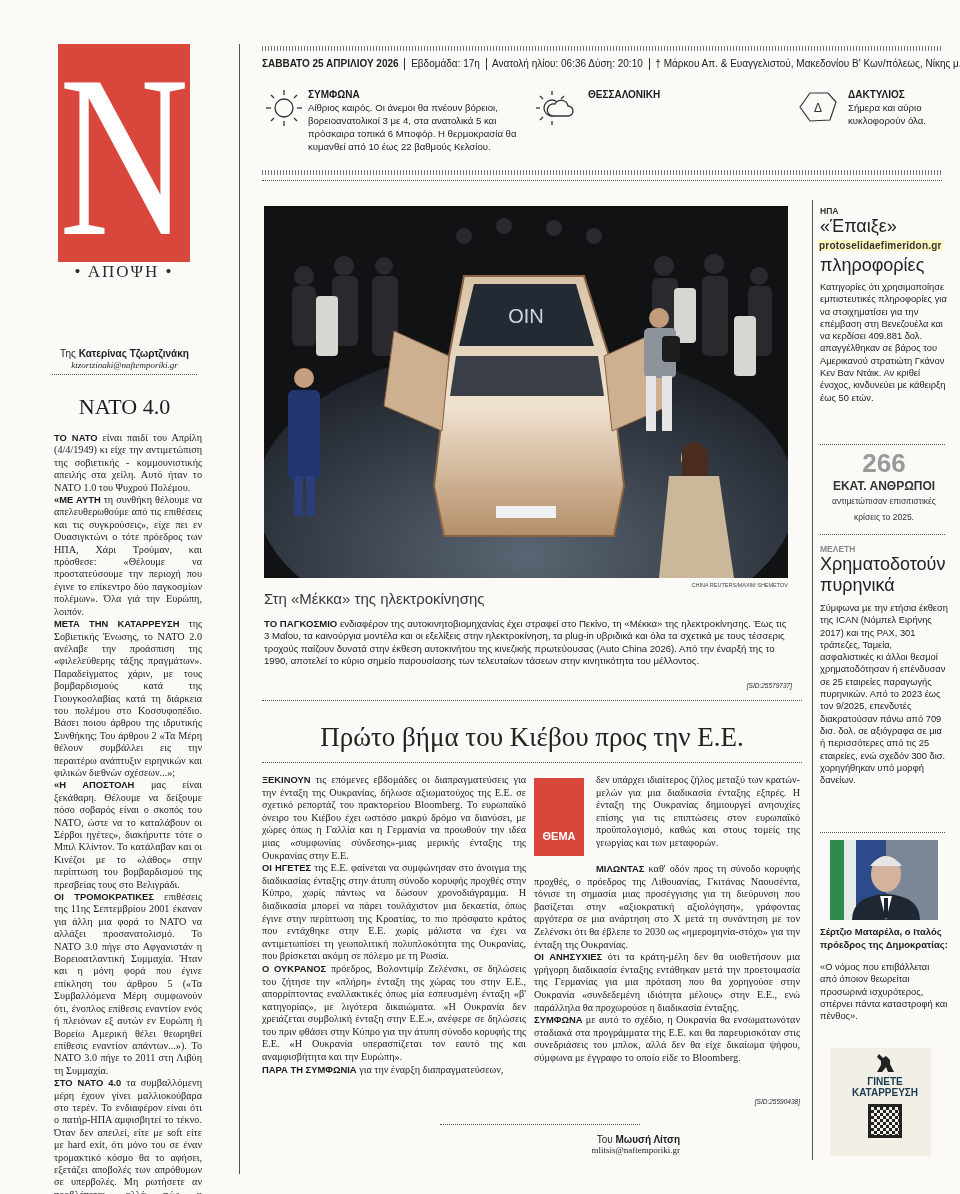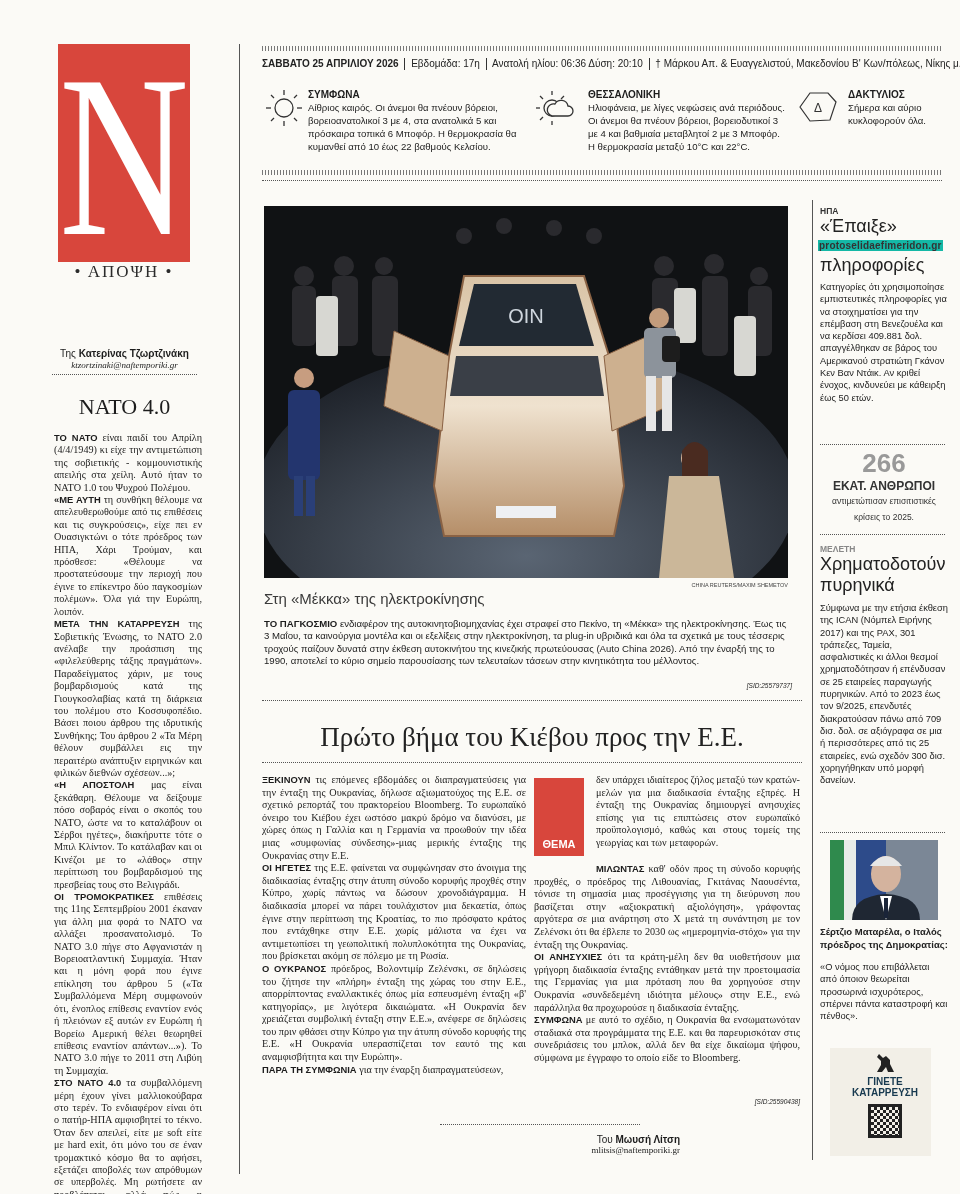--- a/index.html
+++ b/index.html
@@ -38,30 +38,30 @@
     .photo-text { left: 264px; top: 618px; width: 528px; font-family: "Liberation Sans", sans-serif; font-size: 9.6px; line-height: 12.4px; }
     .photo-text b { font-weight: 700; }
     .sid2 { left: 700px; top: 682px; width: 92px; text-align: right; }
 
     
     .headline { left: 262px; top: 722px; width: 540px; text-align: center; font-size: 27px; color: #222; }
     .col { top: 774px; width: 264px; font-size: 10.2px; line-height: 12.6px; text-align: justify; }
     .col p { margin: 0; }
     .col b { font-family: "Liberation Sans", sans-serif; font-size: 9.4px; }
     .thema { left: 534px; top: 778px; width: 50px; height: 78px; background: #d8463c; color: #fff;
-      font-family: "Liberation Sans", sans-serif; font-weight: 700; font-size: 11px; display: flex; align-items: flex-end; justify-content: center; padding-bottom: 6px; }
+      font-family: "Liberation Sans", sans-serif; font-weight: 700; font-size: 11px; display: flex; align-items: flex-end; justify-content: center; padding-bottom: 14px; }
     .byline-main { left: 400px; top: 1134px; width: 280px; text-align: right; font-family: "Liberation Sans", sans-serif; font-size: 10px; }
     .byline-main .em { font-family: "Liberation Serif", serif; font-size: 9px; display: block; }
 
     
     .rc { left: 820px; width: 128px; font-family: "Liberation Sans", sans-serif; }
     .kicker { font-size: 8.5px; font-weight: 700; color: #333; }
     .rhead { font-size: 18px; line-height: 21px; color: #222; }
     .rbody { font-size: 9.3px; line-height: 12.3px; color: #222; }
-    .watermark { left: 818px; top: 240px; font-family: "Liberation Sans", sans-serif; font-weight: 700; font-size: 10px; color: #333; background: #14b8a6; padding: 0 1px; letter-spacing: 0.2px; }
+    .watermark { left: 818px; top: 240px; font-family: "Liberation Sans", sans-serif; font-weight: 700; font-size: 10px; color: #333; background: #fef9c3; padding: 0 1px; letter-spacing: 0.2px; }
     .bignum { font-size: 26px; font-weight: 700; color: #999; text-align: center; }
   </style>
 </head>
 <body>
 
 <div class="abs logo">
   <span class="logo-n">N</span>
 </div>
 <div class="abs opinion">• ΑΠΟΨΗ •</div>
 
@@ -125,21 +125,20 @@
         <line x1="18" y1="33" x2="18" y2="37"></line>
         <line x1="2" y1="20" x2="6" y2="20"></line>
         <line x1="6" y1="8" x2="9" y2="11"></line>
         <line x1="6" y1="32" x2="9" y2="29"></line>
         <line x1="30" y1="8" x2="27" y2="11"></line>
       </g>
     </svg>
 </div>
 <div class="abs wx" style="left:588px; width:200px;">
   <div class="t">ΘΕΣΣΑΛΟΝΙΚΗ</div>
-  <div>Ηλιοφάνεια, με λίγες νεφώσεις ανά περιόδους. Οι άνεμοι θα πνέουν βόρειοι, βορειοδυτικοί 3 με 4 και βαθμιαία μεταβλητοί 2 με 3 Μποφόρ. Η θερμοκρασία μεταξύ 10°C και 22°C.</div>
 </div>
 
 <div class="abs" style="left:796px; top:90px; width:44px; height:34px;">
   <svg width="44" height="34" viewBox="0 0 44 34">
       <path d="M4 17 L14 3 L32 3 L40 12 L34 30 L14 31 Z" fill="none" stroke="#333" stroke-width="1.2"></path>
     <text x="22" y="22" font-size="12" text-anchor="middle" font-family="Liberation Sans, sans-serif" fill="#333">Δ</text>
     </svg>
 </div>
 <div class="abs wx" style="left:848px; width:100px;">
   <div class="t">ΔΑΚΤΥΛΙΟΣ</div>

